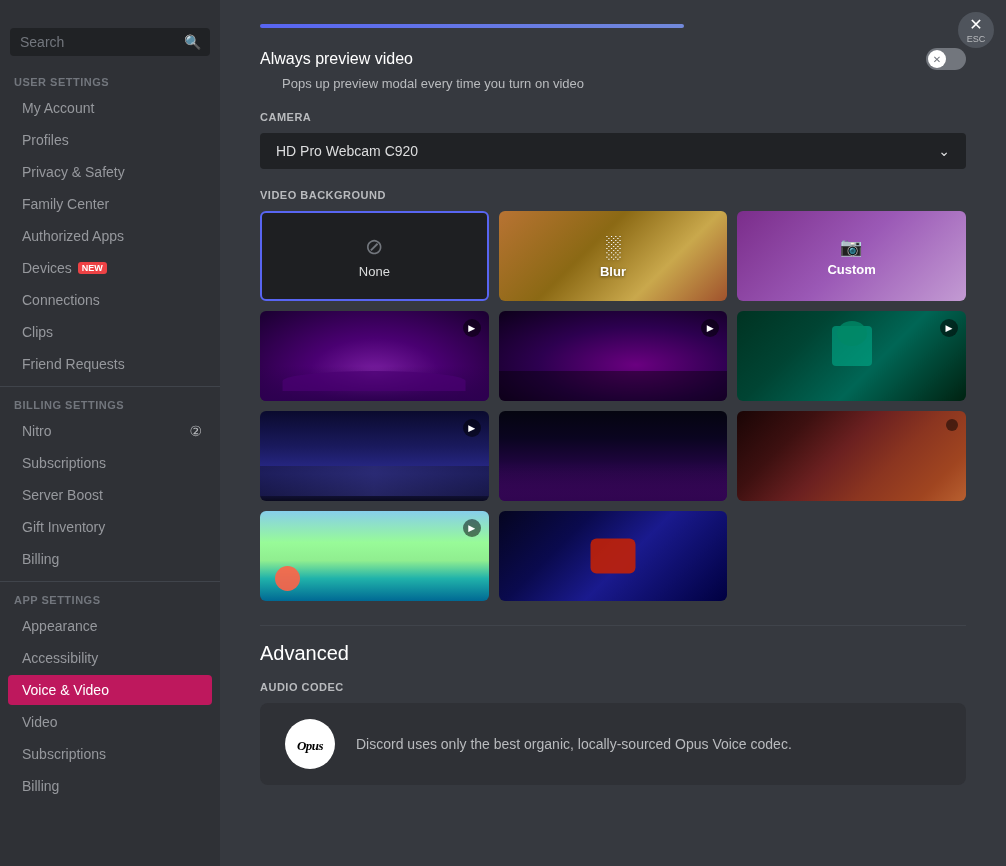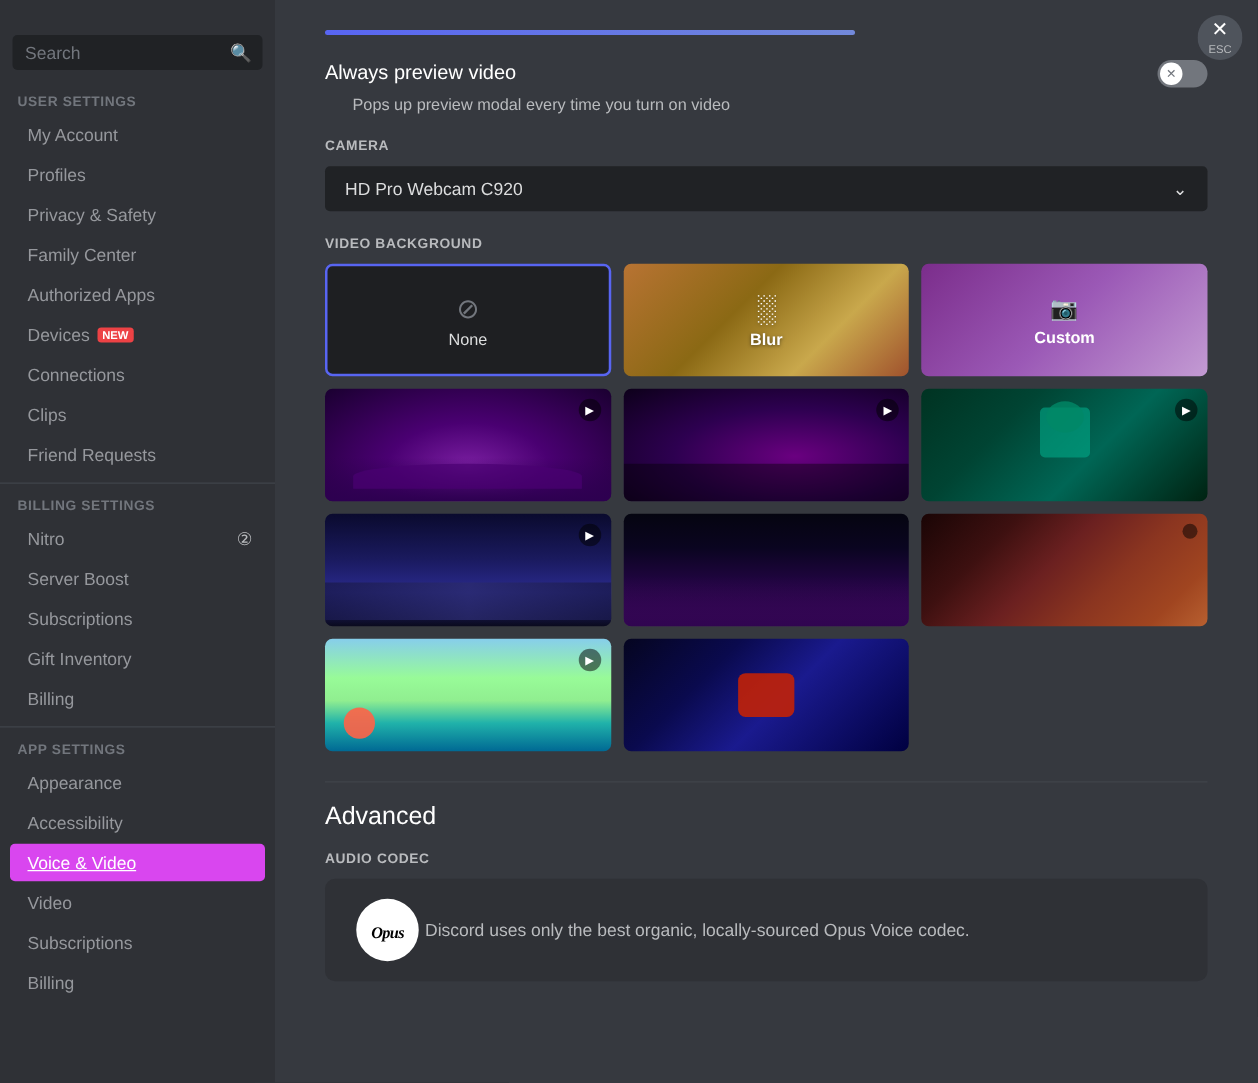--- a/index.html
+++ b/index.html
@@ -62,23 +62,22 @@
       align-items: center;
       padding: 7px 10px 7px 14px;
       border-radius: 4px;
       margin: 1px 8px;
       cursor: pointer;
       font-size: 14px;
       color: #96989d;
       position: relative;
     }
     .sidebar-item.active {
-      background: #d946ef;
-      color: #fff;
-      text-decoration: underline;
+      background: #be185d;
+      color: #fff;
     }
 
     .new-badge {
       background: #ed4245;
       color: #fff;
       font-size: 9px;
       font-weight: 700;
       border-radius: 3px;
       padding: 1px 4px;
       margin-left: 6px;
@@ -301,21 +300,21 @@
       color: #fff;
       margin-bottom: 16px;
     }
 
     .codec-box {
       background: #2f3136;
       border-radius: 8px;
       padding: 16px 20px;
       display: flex;
       align-items: center;
-      gap: 0;
+      gap: 16px;
     }
     .opus-logo {
       width: 60px;
       height: 50px;
       flex-shrink: 0;
       display: flex;
       align-items: center;
       justify-content: center;
     }
     .opus-circle {
@@ -388,24 +387,24 @@
 
   <div class="divider"></div>
 
   <div class="section-header">Billing Settings</div>
 
   <div class="sidebar-item">
     <span>Nitro</span>
     <span class="nitro-icon">②</span>
   </div>
   <div class="sidebar-item">
+    <span>Subscriptions</span>
+  </div>
+  <div class="sidebar-item">
     <span>Server Boost</span>
-  </div>
-  <div class="sidebar-item">
-    <span>Subscriptions</span>
   </div>
   <div class="sidebar-item">
     <span>Gift Inventory</span>
   </div>
   <div class="sidebar-item">
     <span>Billing</span>
   </div>
 
   <div class="divider"></div>
 

